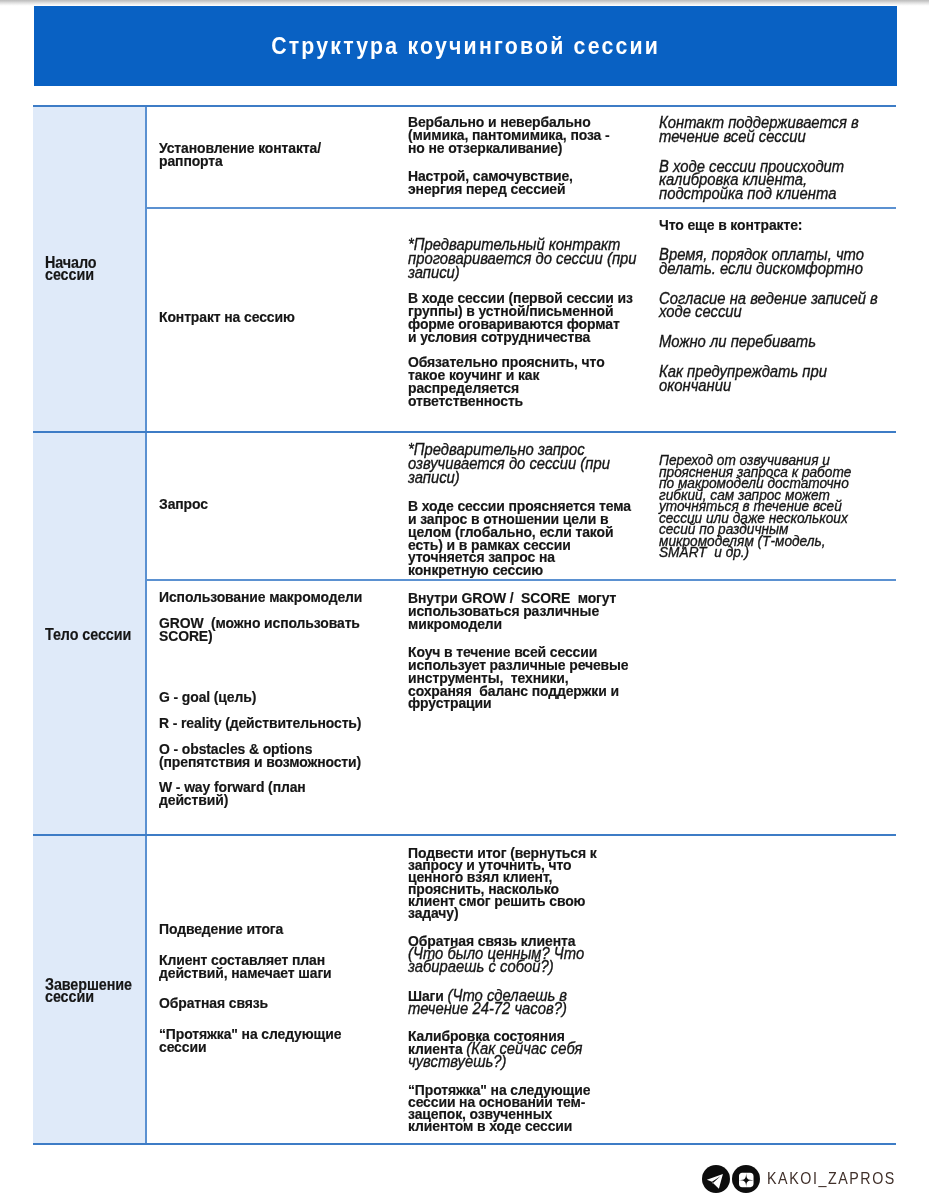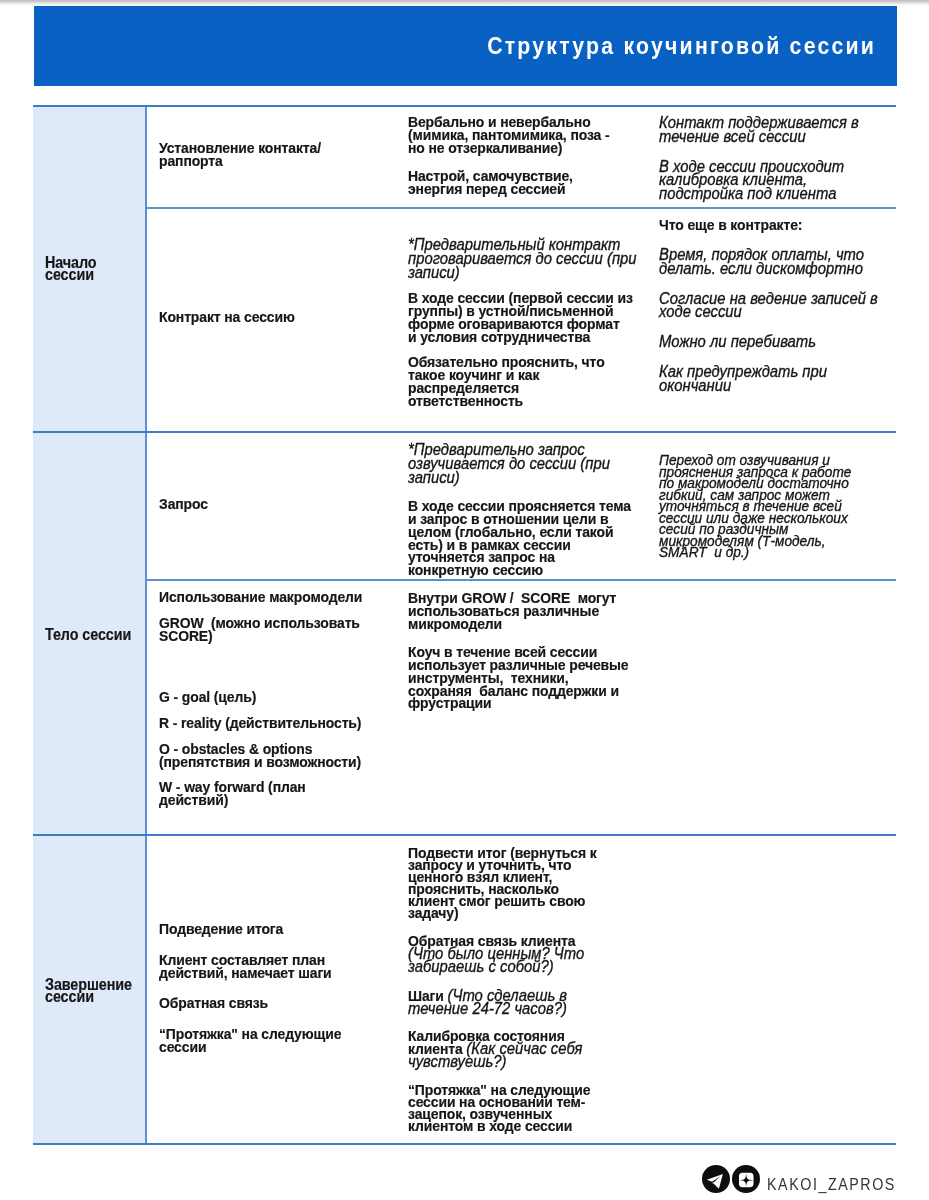--- a/index.html
+++ b/index.html
@@ -12,21 +12,21 @@
     position:relative;
   }
   .page{position:absolute;left:0;top:0;width:929px;height:1200px;}
 
   .topband{position:absolute;left:0;top:0;width:929px;height:6px;
     background:linear-gradient(180deg,#bcbcbc 0%,#c9c9c9 20%,#dedede 45%,#efefef 70%,#fafafa 88%,#ffffff 100%);}
 
   .header{position:absolute;left:34px;top:6px;width:863px;height:80px;
     background:var(--header-bg,#0961c3);}
   .header-title{position:absolute;left:0;top:0;right:0;bottom:0;
-    display:flex;align-items:center;justify-content:flex-end;
+    display:flex;align-items:center;justify-content:center;
     color:#ffffff;font-weight:bold;font-size:23.6px;letter-spacing:2.45px;}
   .header-title>span{display:inline-block;transform:scaleX(0.902);transform-origin:50% 50%;}
 
   
   .tbl{position:absolute;left:33px;top:105px;width:863px;height:1040px;}
   .leftcol{position:absolute;left:0;top:0;width:113px;height:1040px;
     background:var(--leftcol-bg,#dfeaf9);}
   .vline{position:absolute;left:112px;top:0;width:2px;height:1040px;background:var(--rule-minor,#4c86cd);}
   .hmajor{position:absolute;left:0;width:863px;height:2px;background:var(--rule-major,#3576c4);}
   .hminor{position:absolute;left:113px;width:750px;height:2px;background:var(--rule-minor,#4c86cd);}
@@ -49,21 +49,21 @@
   .lh11 {line-height:11.5px;}
   .lh11 .i{font-size:15.0px;}
   .lh12 {line-height:12.1px;}
   .gap12 .p{margin-bottom:15.4px;}
   .gap13 .p{margin-bottom:13px;}
   .gap18 .p{margin-bottom:18px;}
   .p:last-child{margin-bottom:0;}
 
   
   .footer{position:absolute;left:702px;top:1164px;height:29px;
-    display:flex;align-items:flex-end;}
+    display:flex;align-items:center;}
   .fico{width:28px;height:28px;display:block;}
   .fico+.fico{margin-left:2px;}
   .fname{margin-left:7px;font-size:17.3px;letter-spacing:1.9px;color:var(--brand-ink,#3b2f2a);
     line-height:1;position:relative;top:0.5px;display:inline-block;
     transform:scaleX(0.825);transform-origin:0 50%;
     font-family:"Liberation Sans",sans-serif;}
 </style>
 </head>
 <body>
 

